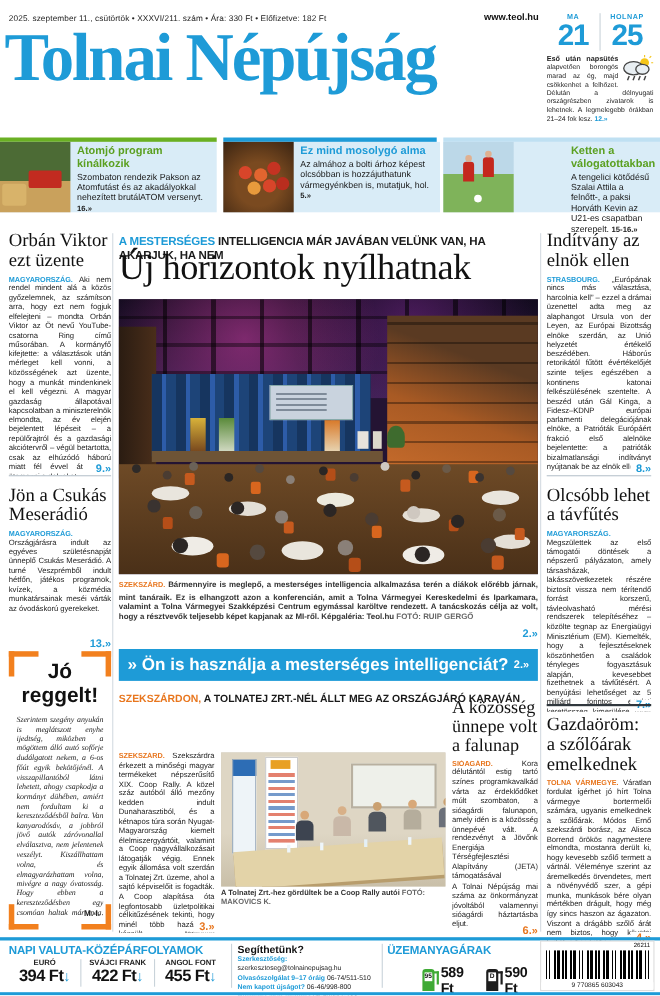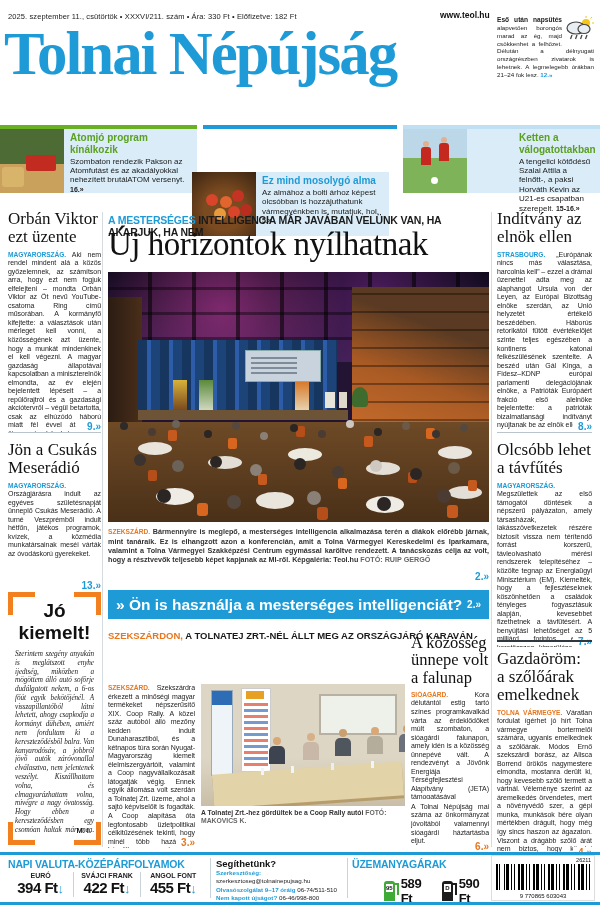--- a/index.html
+++ b/index.html
@@ -21,21 +21,21 @@
   .w-body{margin-top:4px;font-size:6.2px;line-height:1.25;color:#222;text-align:justify;}
   .w-lead{font-weight:bold;font-size:6.6px;}
   .w-icon{float:right;margin:0 0 1px 2px;}
   .w-page{color:#1e9bd7;font-weight:bold;}
   
   .tbar{position:absolute;top:125px;height:4px;}
   .tbar.s1{left:0;width:197px;background:#6ab023;}
   .tbar.s2{left:203px;width:194px;background:#1e9bd7;}
   .tbar.s3{left:403px;width:197px;background:#bfe0f2;}
   .teaser{position:absolute;top:129px;height:64px;width:197px;background:#d9ecf7;display:flex;}
-  .teaser.t1{left:0;} .teaser.t2{left:192px;margin-top:43px;} .teaser.t3{left:403px;gap:46px;}
+  .teaser.t1{left:0;} .teaser.t2{left:203px;} .teaser.t3{left:403px;gap:46px;}
   .t-photo{width:64px;height:64px;flex:none;position:relative;overflow:hidden;}
   .t-text{padding:3px 5px 2px 6px;font-size:8px;line-height:1.18;}
   .t-title{display:block;font-size:10px;font-weight:bold;margin-bottom:1px;}
   .t-title.g{color:#5ba021;} .t-title.b{color:#1e9bd7;}
   .t-page{font-weight:bold;font-size:7px;}
   
   .ph1{background:linear-gradient(180deg,#4c6b35 0 55%,#c9a15c 55% 100%);}
   .ph1 .tractor{position:absolute;left:26px;top:26px;width:30px;height:16px;background:#c22b20;border-radius:2px;}
   .ph1 .hay{position:absolute;left:2px;top:38px;width:22px;height:20px;background:#d8b36a;border-radius:3px;}
   .ph2{background:radial-gradient(circle at 50% 60%,#7a4a20 0 40%,#3a2412 100%);}
@@ -192,20 +192,30 @@
 </head>
 <body>
 
 <div class="page">
 
   <div class="dateline">2025. szeptember 11., csütörtök • XXXVI/211. szám • Ára: 330 Ft • Előfizetve: 182 Ft</div>
   <div class="website">www.teol.hu</div>
   <div class="masthead">Tolnai Népújság</div>
 
   <div class="weather">
+    <div class="w-temps">
+      <div class="w-cell">
+        <div class="w-label">MA</div>
+        <div class="w-temp">21</div>
+      </div>
+      <div class="w-cell">
+        <div class="w-label">HOLNAP</div>
+        <div class="w-temp">25</div>
+      </div>
+    </div>
     <div class="w-body clearfix">
       <span class="w-icon">
         <svg width="30" height="26" viewBox="0 0 30 26">
           <circle cx="22" cy="7" r="4" fill="#f5c518"></circle>
           <g stroke="#f5c518" stroke-width="1">
               <line x1="22" y1="0" x2="22" y2="2"></line>
               <line x1="28" y1="7" x2="30" y2="7"></line>
               <line x1="26.5" y1="2.5" x2="28" y2="1"></line>
             </g>
           <ellipse cx="12" cy="12" rx="9" ry="6" fill="#e8eef2" stroke="#444" stroke-width="1.2"></ellipse>
@@ -273,21 +283,21 @@
   <div class="art rule-top" style="left:8px;top:432px;width:93px;height:150px;">
     <h3>Jön a Csukás Meserádió</h3>
     <div class="body"><span class="loc-blue">MAGYARORSZÁG.</span> <span>Országjárásra indult az egyéves születésnapját ünneplő Csukás Meserádió. A turné Veszprémből indult hétfőn, játékos programok, kvízek, a közmédia munkatársainak meséi várták az óvodáskorú gyerekeket.</span></div>
     <span class="pg-blue">13.»</span>
   </div>
   <div class="gm">
     <div class="br tl"></div>
     <div class="br tr"></div>
     <div class="br bl"></div>
     <div class="br brr"></div>
-    <h3>Jó kiemelt!</h3>
+    <h3>Jó reggelt!</h3>
     <div class="body">Szerintem szegény anyukán is meglátszott enyhe ijedtség, miközben a mögöttem álló autó sofőrje dudálgatott nekem, a 6-os főút egyik bekötőjénél. A visszapillantóból látni lehetett, ahogy csapkodja a kormányt dühében, amiért nem fordultam ki a kereszteződésből balra. Van kanyarodósáv, a jobbról jövő autók záróvonallal elválasztva, nem jelentenek veszélyt. Kiszállhattam volna, és elmagyarázhattam volna, mivégre a nagy óvatosság. Hogy ebben a kereszteződésben egy csomóan haltak már meg, pont az olyan lazasága, dudálgató sofőrök miatt, amilyen ő is. De ez az adott helyzetben körülményes lett volna, így aztán csak annyit mondtam: ugyanezt kívánom neked is!</div>
     <div class="sig">M. I.</div>
   </div>
 
   <div class="kicker">
     <span class="hl">A MESTERSÉGES</span><span> INTELLIGENCIA MÁR JAVÁBAN VELÜNK VAN, HA AKARJUK, HA NEM</span>
   </div>
   <h1 class="mainhead">Új horizontok nyílhatnak</h1>
 
   <div class="mainphoto">

